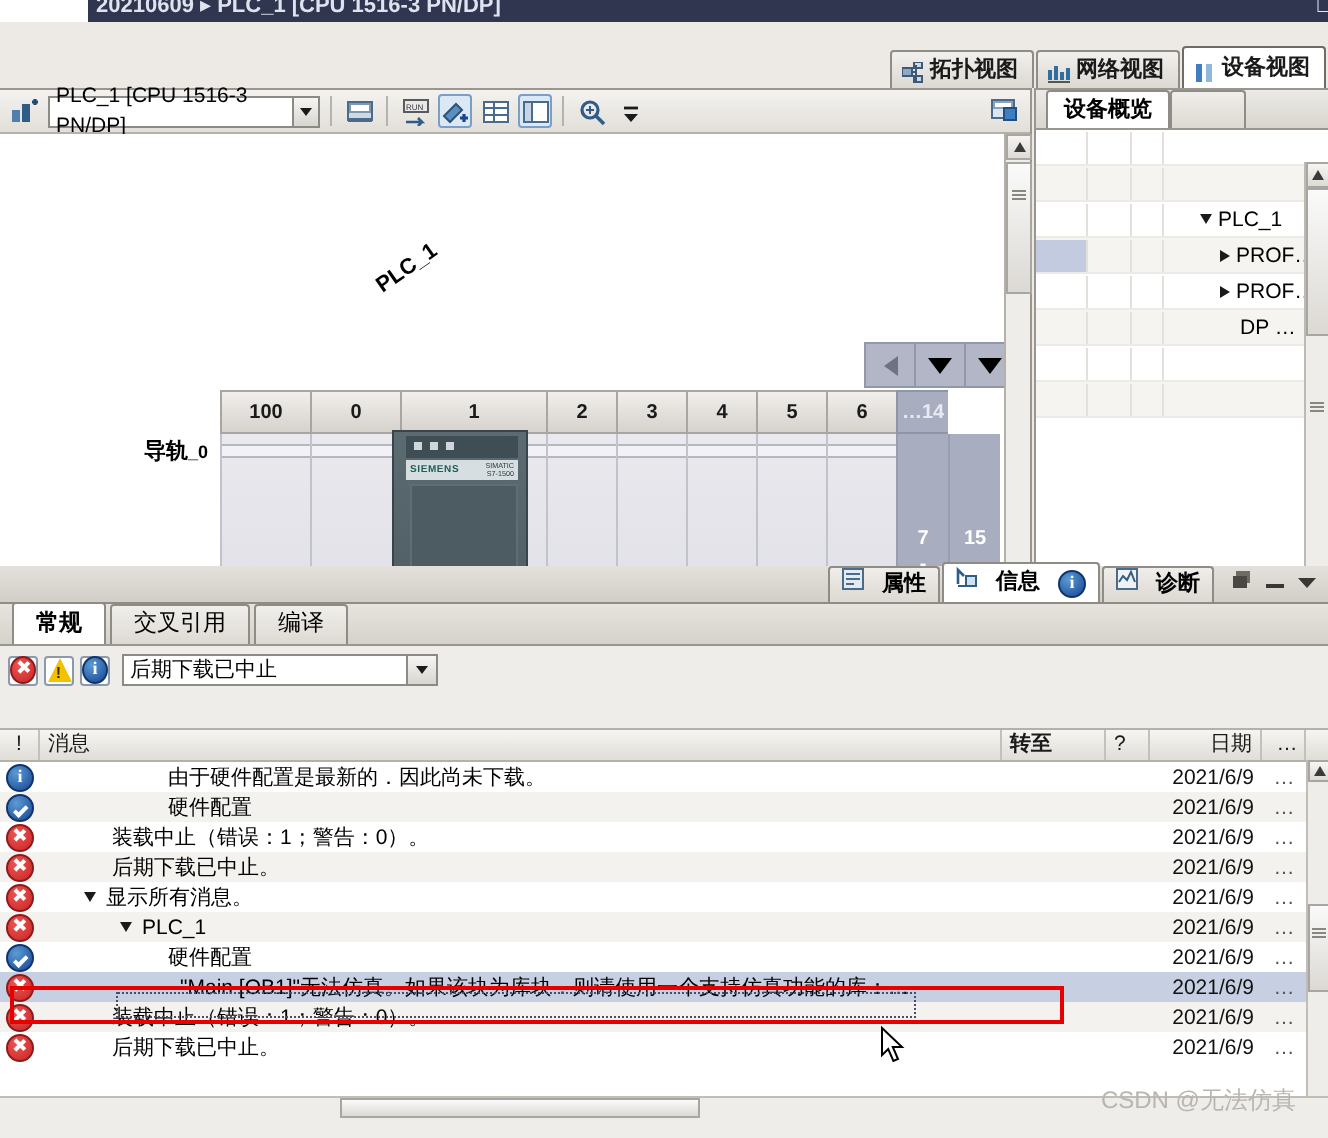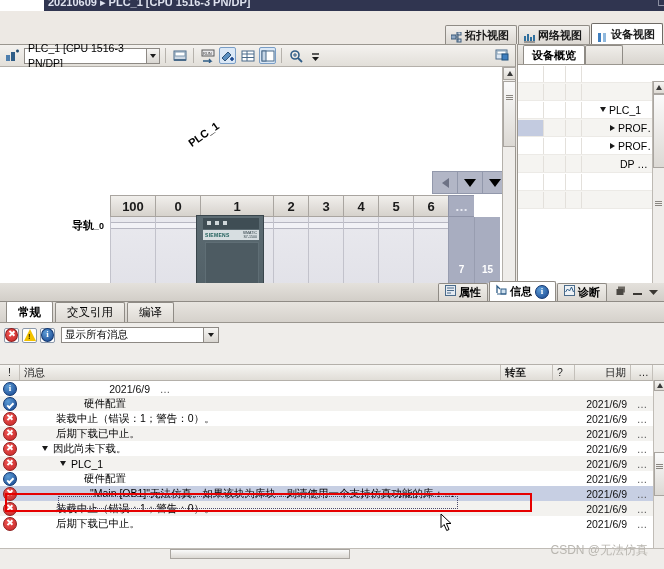--- a/index.html
+++ b/index.html
@@ -84,21 +84,21 @@
     position:absolute;left:193px;top:70px;font-size:11px;font-weight:bold;color:#000;
     transform:rotate(-35deg);transform-origin:left bottom;
   }
   .railname{
     position:absolute;left:72px;top:151px;font-size:11px;font-weight:bold;color:#000;
   }
   .railname .sub{font-size:9px;}
 
   .slotbar{position:absolute;left:110px;top:128px;height:22px;display:flex;}
   .slot{
-    height:22px;line-height:22px;text-align:center;font-size:13px;font-weight:bold;
+    height:22px;line-height:22px;text-align:center;font-size:10px;font-weight:bold;
     background:linear-gradient(#f1efec,#d6d2cc);
     border:1px solid #a9a5a0;border-right:none;box-sizing:border-box;color:#1a1a1a;
   }
   .slot:last-child{border-right:6px solid #a21caf;margin-left:32px;}
   .slot.gray{background:#a8adc0;color:#e8eaf2;border-color:#8f94a8;}
 
   .rackbody{
     position:absolute;left:110px;top:150px;width:auto;height:125px;display:flex;
   }
   .rcell{
@@ -197,21 +197,21 @@
 
   
   .inspbar{
     position:absolute;left:0;top:283px;width:664px;height:19px;
     background:linear-gradient(#e4e1dc,#d2cec8);border-bottom:1px solid #8f8b85;
     display:flex;justify-content:flex-end;align-items:flex-end;box-sizing:border-box;
   }
   .itab{
     height:17px;line-height:17px;padding:0 6px;margin-right:1px;font-size:11px;font-weight:bold;
     background:linear-gradient(#f0eeea,#dcd8d2);border:1px solid #8f8b85;border-bottom:none;
-    display:flex;align-items:center;gap:3px;border-radius:2px 2px 0 0;
+    display:flex;align-items:center;gap:9px;border-radius:2px 2px 0 0;
   }
   .itab.active{background:#fff;height:19px;line-height:19px;}
   .panelbtns{display:flex;align-items:center;gap:5px;padding:0 5px 2px 8px;}
 
   
   .inspbody{
     position:absolute;left:0;top:302px;width:664px;height:267px;background:#efedea;
   }
   .subtabs{display:flex;height:21px;align-items:flex-end;padding-left:6px;box-sizing:border-box;
     background:linear-gradient(#e7e4df,#d5d1cb);border-bottom:1px solid #9a968f;}
@@ -631,21 +631,21 @@
       <div class="ficon">
           <span class="ico ico-err"></span>
         </div>
       <div class="ficon">
           <span class="ico ico-warn"></span>
         </div>
       <div class="ficon">
           <span class="ico ico-info">i</span>
         </div>
       <div class="fsel">
-        <span>显示所有消息</span>
+        <span>后期下载已中止</span>
         <span class="arrowbox">
             <i class="caret"></i>
           </span>
       </div>
     </div>
 
     <div class="msgtable">
       <div class="mthead">
         <div class="mc-ico" style="padding-left:0;text-align:center">!</div>
         <div class="mc-msg">消息</div>
@@ -653,20 +653,23 @@
         <div class="mc-q">?</div>
         <div class="mc-date" style="text-align:right;padding-left:4px">日期</div>
         <div class="mc-more">…</div>
         <div style="width:11px;border-right:none"></div>
       </div>
 
       <div class="mrow">
         <div class="mc-ico">
             <span class="ico ico-info">i</span>
           </div>
+        <div class="mc-msg">
+            <span style="padding-left:64px">由于硬件配置是最新的．因此尚未下载。</span>
+          </div>
         <div class="mc-goto"></div>
         <div class="mc-q"></div>
         <div class="mc-date">2021/6/9</div>
         <div class="mc-more">…</div>
         <div style="width:11px"></div>
       </div>
 
       <div class="mrow alt">
         <div class="mc-ico">
             <span class="ico ico-ok"></span>
@@ -709,21 +712,21 @@
         <div style="width:11px"></div>
       </div>
 
       <div class="mrow">
         <div class="mc-ico">
             <span class="ico ico-err"></span>
           </div>
         <div class="mc-msg">
           <span style="padding-left:22px;display:flex;align-items:center;gap:5px">
             <i class="tri-d"></i>
-            <span>因此尚未下载。</span>
+            <span>显示所有消息。</span>
           </span>
         </div>
         <div class="mc-goto"></div>
         <div class="mc-q"></div>
         <div class="mc-date">2021/6/9</div>
         <div class="mc-more">…</div>
         <div style="width:11px"></div>
       </div>
 
       <div class="mrow alt">

